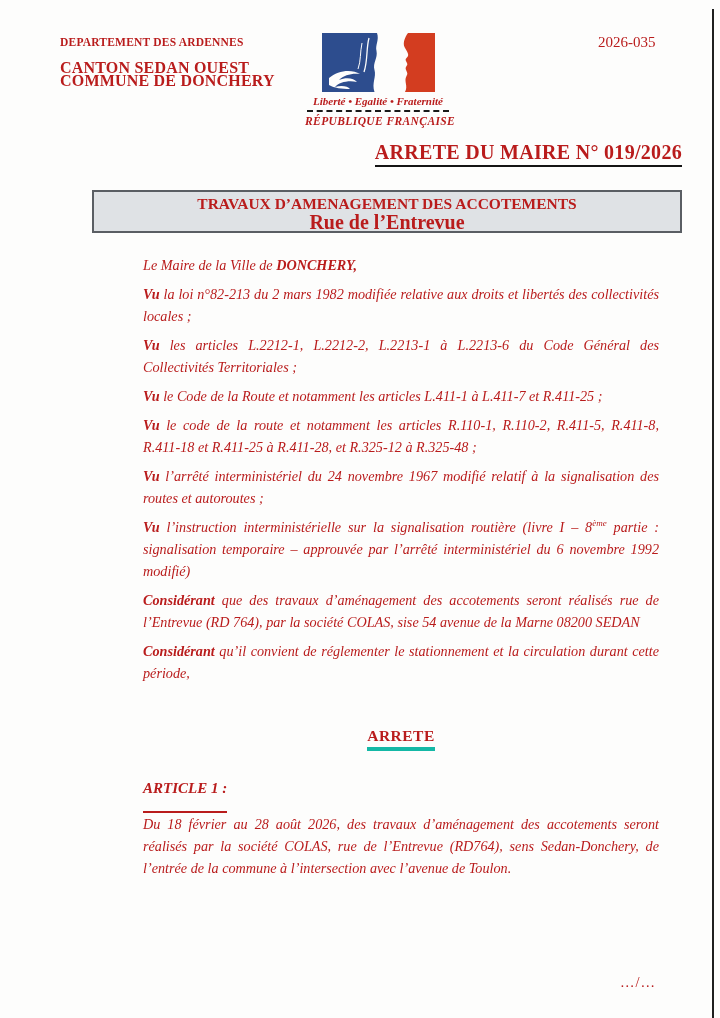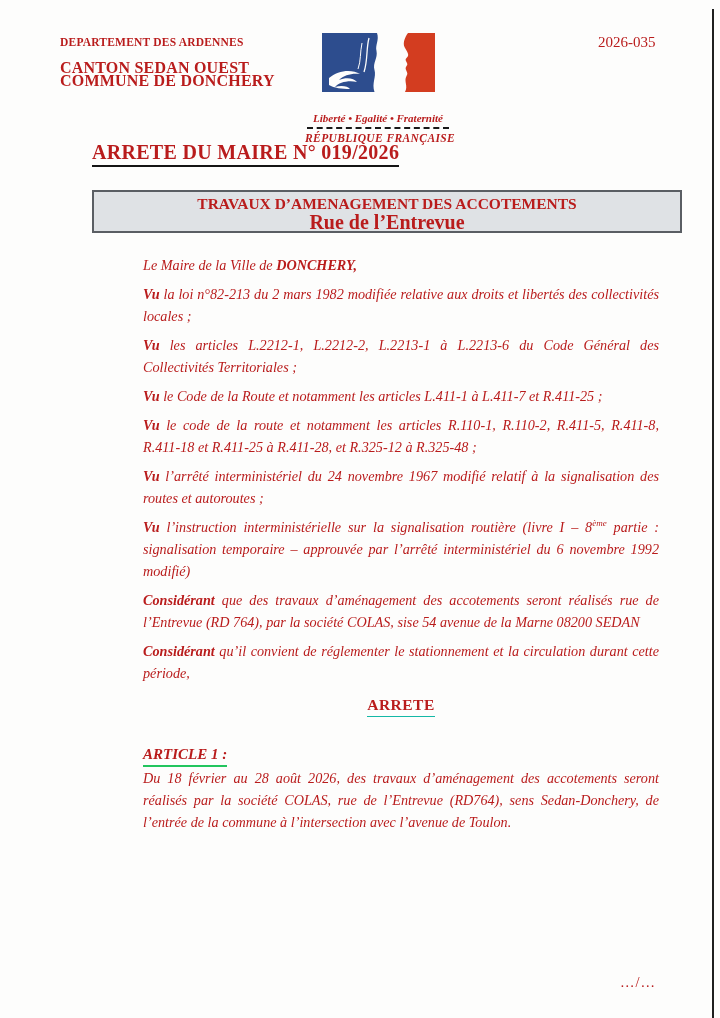--- a/index.html
+++ b/index.html
@@ -22,30 +22,30 @@
   .header-left .dept   { font-size: 11.5px; margin-bottom: 13px; white-space: nowrap; }
   .header-left .canton,
   .header-left .commune { font-size: 16px; line-height: 13px; white-space: nowrap; }
 
   .ref-number { position: absolute; left: 598px; top: 34px; font-size: 15px; }
 
   .logo-block { position: absolute; left: 305px; top: 33px; width: 146px; text-align: center; }
   .logo-block svg { display: block; margin: 0 auto; }
   .logo-motto {
     font-style: italic; font-weight: bold; font-size: 11px;
-    margin-top: 20px; white-space: nowrap;
+    margin-top: 3px; white-space: nowrap;
   }
   .logo-rule { border: 0; border-top: 2px dashed #191919; margin: 3px 2px 3px 2px; }
   .logo-republic {
     font-style: italic; font-weight: bold; font-size: 11.5px;
     letter-spacing: 0.4px; white-space: nowrap;
   }
 
   
-  .title-row { position: absolute; left: 92px; top: 141px; width: 590px; text-align: left; }
+  .title-row { position: absolute; left: 92px; top: 141px; width: 590px; text-align: right; }
   .title-text {
     display: inline-block; font-weight: bold; font-size: 20px;
     letter-spacing: 0.3px; border-bottom: 2.5px solid #141414; padding-bottom: 1px;
   }
 
   .banner {
     position: absolute; left: 92px; top: 190px; width: 590px; height: 43px;
     box-sizing: border-box; background: #dfe2e5; border: 2px solid #5a5e63;
     text-align: center; font-weight: bold;
   }
@@ -57,27 +57,27 @@
     position: absolute; left: 143px; top: 254px; width: 516px;
     font-size: 14.2px; line-height: 22px; text-align: justify;
   }
   .body-block p { margin: 0 0 7px 0; font-style: italic; }
   .body-block b { font-weight: bold; }
   .body-block sup { font-size: 9px; line-height: 0; }
 
   .arrete-row { text-align: center; margin: 10px 0 26px 0; }
   .arrete-text {
     display: inline-block; font-weight: bold; font-size: 15.5px;
-    letter-spacing: 0.5px; border-bottom: 1px solid #14b8a6; padding-bottom: 0px;
+    letter-spacing: 0.5px; border-bottom: 4px solid #14b8a6; padding-bottom: 0px; margin-top: 31px;
   }
 
   .article-heading { margin: 0 !important; }
   .article-heading span {
     display: inline-block; font-weight: bold; font-size: 15px;
-    border-bottom: 2px solid #22c55e; padding-bottom: 0;
+    border-bottom: 2px solid #b91c1c; padding-bottom: 12px;
   }
   .article-text { margin: 0 !important; }
 
   .footer-mark { position: absolute; left: 620px; top: 974px; font-size: 14.5px; letter-spacing: 1px; }
 
   
   .edge-line {
     position: absolute; left: 712px; top: 9px; width: 2px; height: 1009px;
     background: #1f1f1f;
   }

